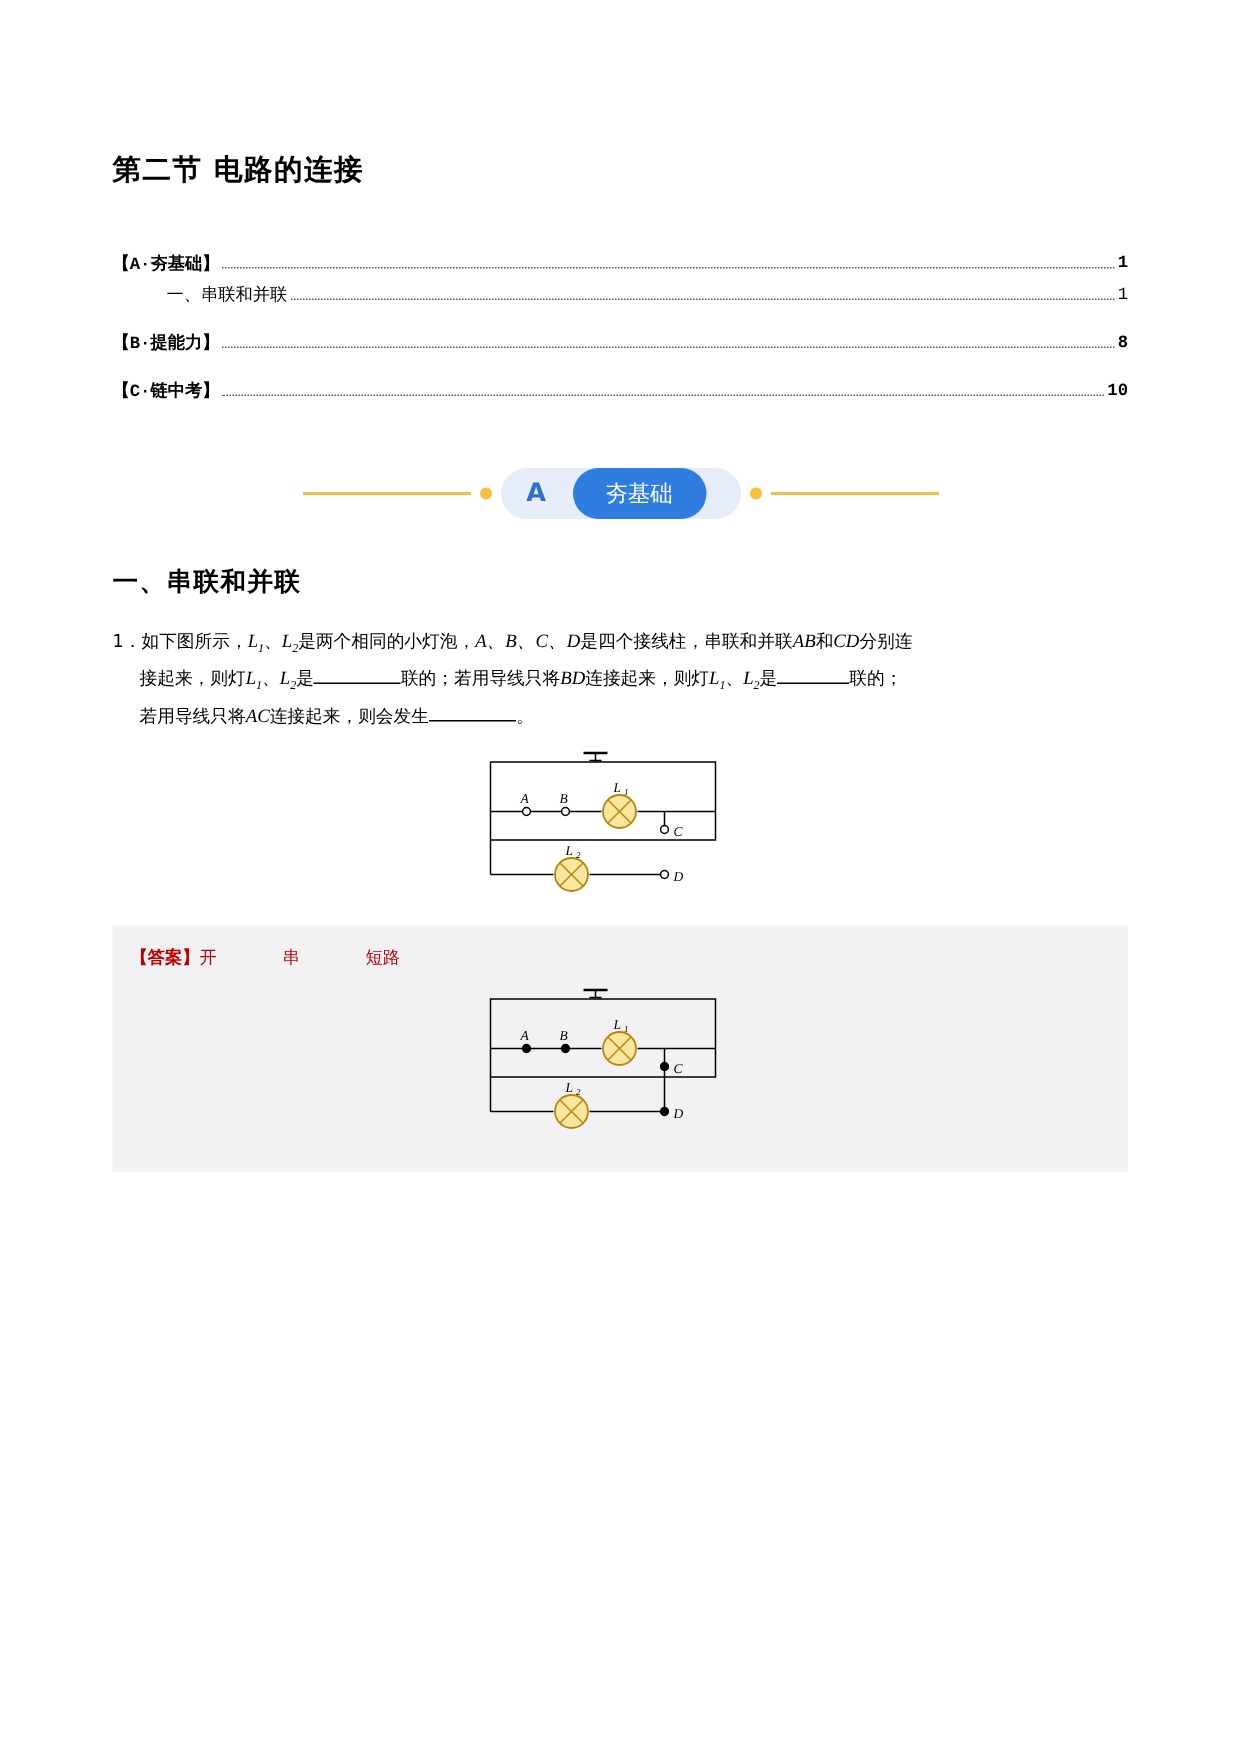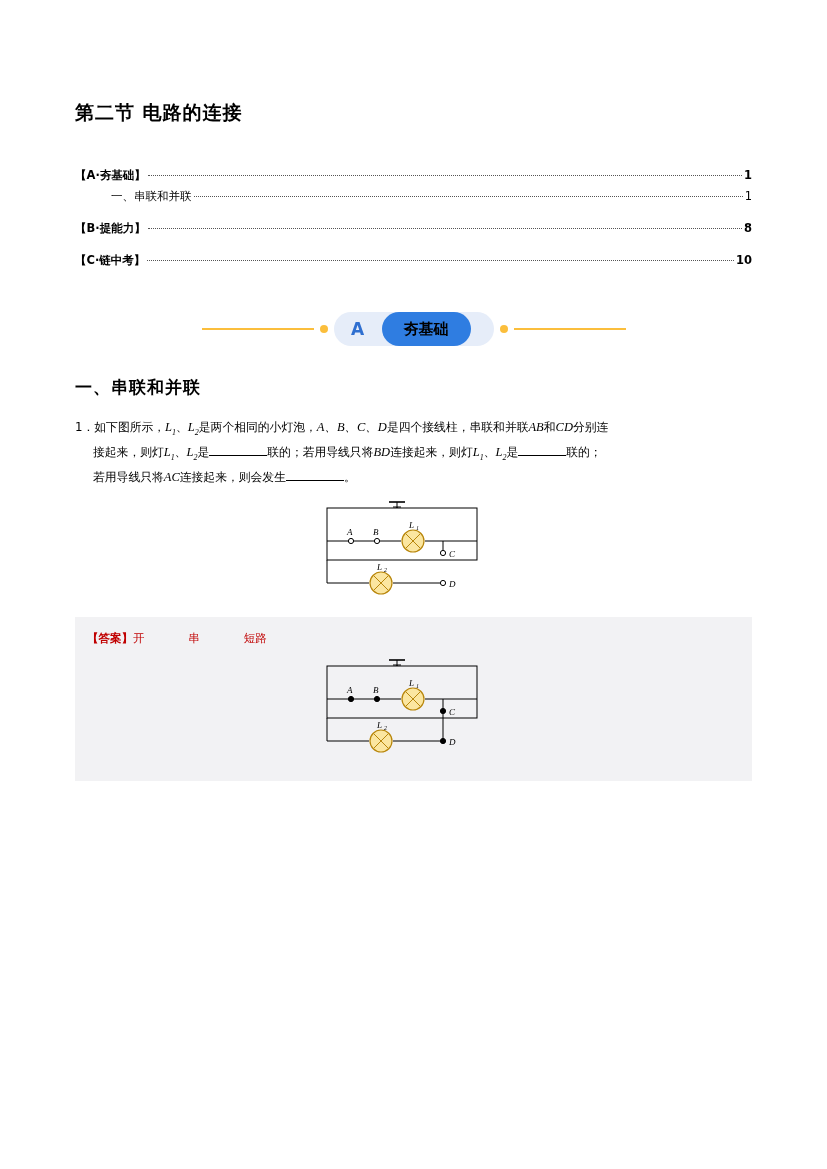--- a/index.html
+++ b/index.html
@@ -34,22 +34,23 @@
   }
 
   
   .toc {
     margin-top: 42px;
     font-size: 11.5px;
     font-family: "DejaVu Sans", sans-serif;
   }
   .toc-row {
     display: flex;
-    align-items: flex-start;
+    align-items: center;
     white-space: nowrap;
+    font-family: Liberation Mono, monospace;
   }
   .toc-row.level1 { margin-top: 17px; font-weight: bold; }
   .toc-row.level1:first-child { margin-top: 0; }
   .toc-row.level2 { margin-top: 6px; padding-left: 36px; }
   .toc-label { flex: 0 0 auto; }
   .toc-dots {
     flex: 1 1 auto;
     overflow: hidden;
     margin: 0 2px;
     position: relative;
@@ -97,23 +98,23 @@
     font-weight: bold;
     color: #2f6fd0;
     font-family: "DejaVu Sans", sans-serif;
   }
   .banner-text {
     display: flex;
     align-items: center;
     justify-content: center;
     padding: 0 22px;
     background: #2f7de1;
-    color: #000000;
+    color: #ffffff;
     font-size: 15px;
-    font-weight: bold;
+    font-weight: normal;
     border-radius: 17px;
     font-family: "DejaVu Sans", sans-serif;
   }
 
   
   .h1 {
     margin-top: 30px;
     font-size: 17px;
     font-weight: bold;
     font-family: "DejaVu Sans", sans-serif;

